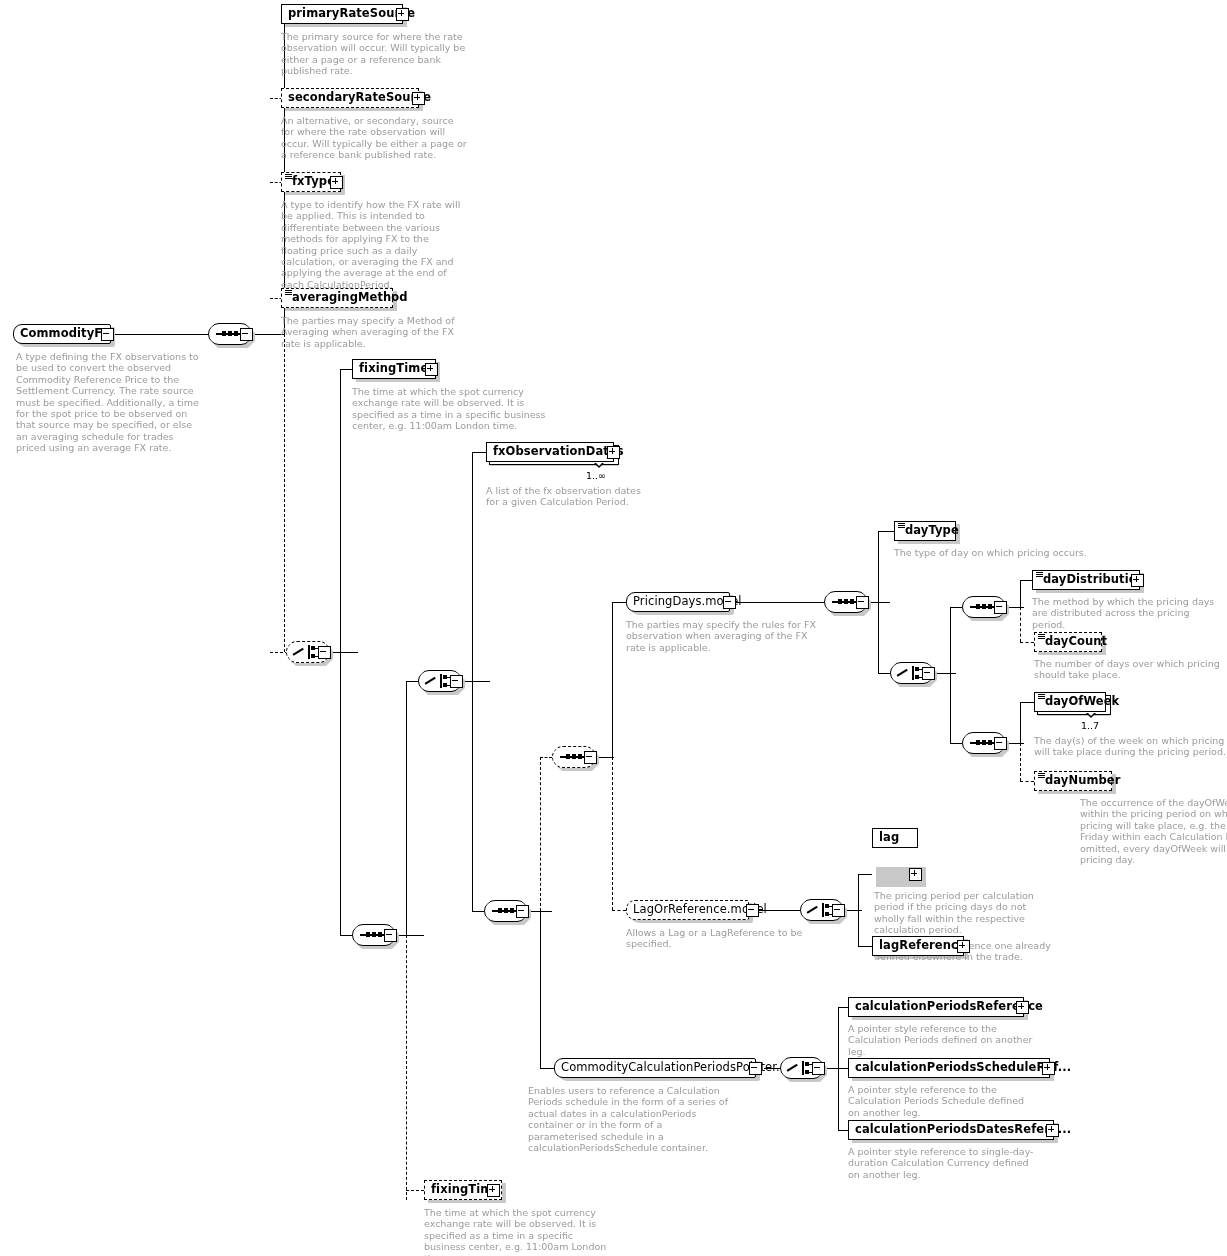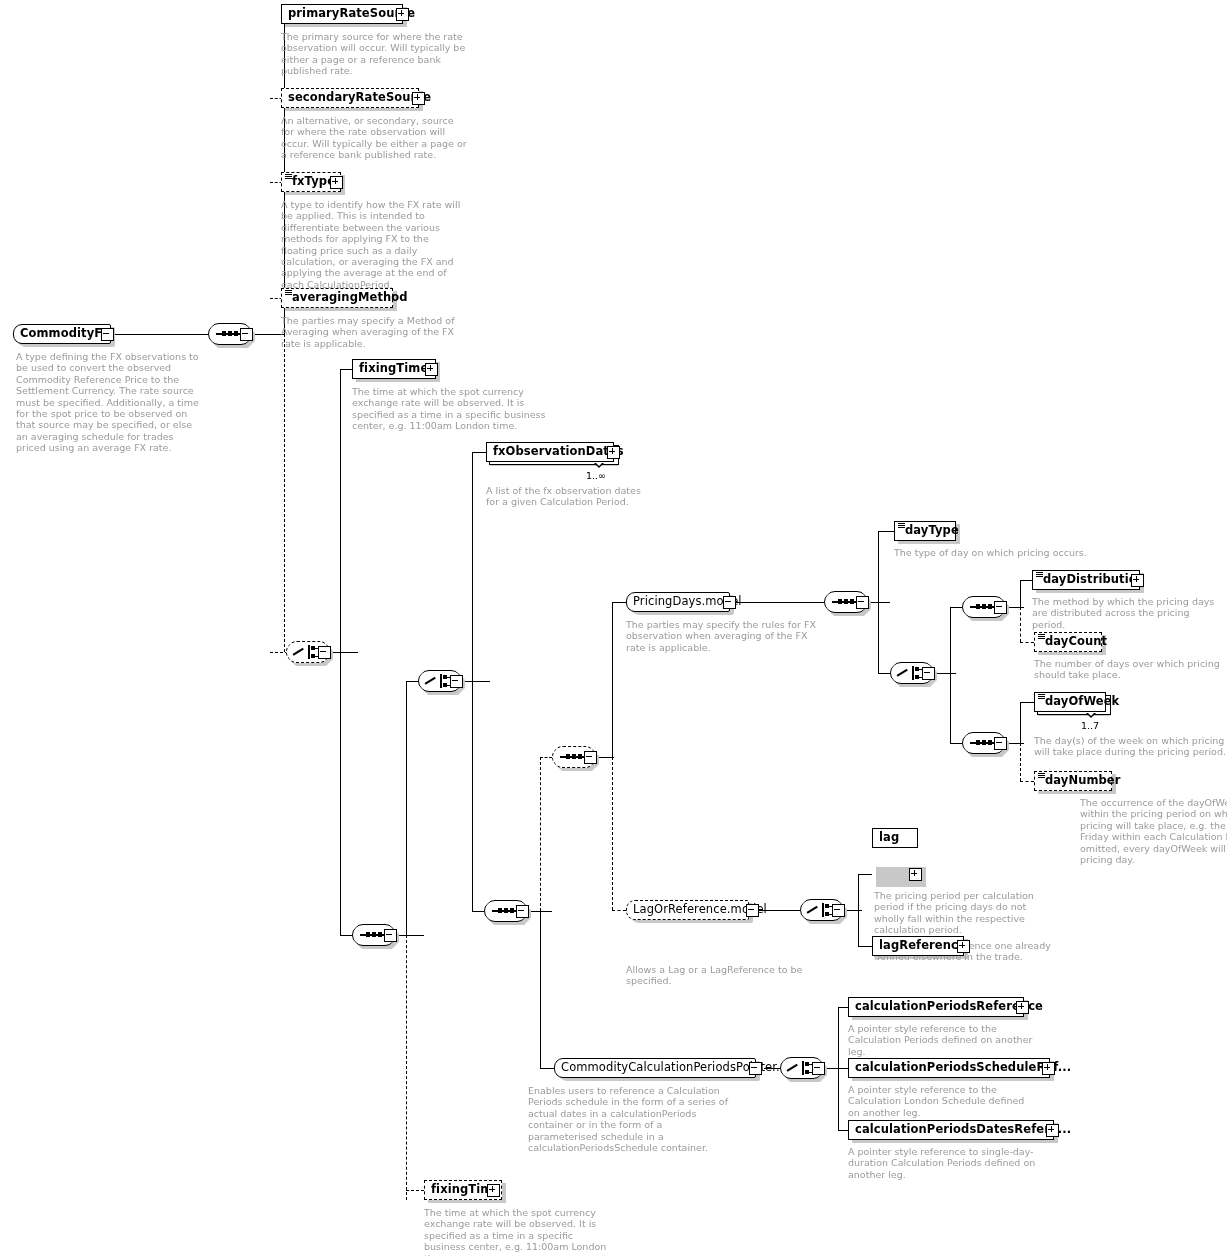--- a/index.html
+++ b/index.html
@@ -488,21 +488,21 @@
       </span>
     <span class="lbl">dayNumber</span>
   </div>
   <div class="doc" style="left:1080px;top:797px;width:192px;">The occurrence of the dayOfWeek within the pricing period on which pricing will take place, e.g. the 3rd Friday within each Calculation Period. If omitted, every dayOfWeek will be a pricing day.</div>
 
   <div class="shadow" style="left:630px;top:903px;width:123px;height:20px;border-radius:9px 2px 2px 9px;"></div>
   <div class="node model" style="left:626px;top:900px;width:123px;">
     <span class="lbl">LagOrReference.model</span>
   </div>
   <div class="minus" style="left:746px;top:904px;"></div>
-  <div class="doc" style="left:626px;top:927px;width:190px;margin-top:37px;">Allows a Lag or a LagReference to be specified.</div>
+  <div class="doc" style="left:626px;top:927px;width:190px;">Allows a Lag or a LagReference to be specified.</div>
 
   <div class="comp" style="left:800px;top:899px;">
     <div class="octshadow"></div>
     <div class="oct"></div>
     <div class="chg-slash"></div>
     <div class="chg-vbar"></div>
     <div class="chg-sq" style="top:5px;"></div>
     <div class="chg-line" style="top:6.5px;"></div>
     <div class="chg-sq" style="top:13px;"></div>
     <div class="chg-line" style="top:14.5px;"></div>
@@ -547,28 +547,28 @@
     <span class="lbl">calculationPeriodsReference</span>
   </div>
   <div class="plus" style="left:1016px;top:1001px;"></div>
   <div class="doc" style="left:848px;top:1023px;width:190px;">A pointer style reference to the Calculation Periods defined on another leg.</div>
 
   <div class="shadow" style="left:852px;top:1061px;width:202px;height:20px;"></div>
   <div class="node" style="left:848px;top:1058px;width:202px;">
     <span class="lbl">calculationPeriodsScheduleRef...</span>
   </div>
   <div class="plus" style="left:1042px;top:1062px;"></div>
-  <div class="doc" style="left:848px;top:1084px;width:190px;">A pointer style reference to the Calculation London Schedule defined on another leg.</div>
+  <div class="doc" style="left:848px;top:1084px;width:190px;">A pointer style reference to the Calculation Periods Schedule defined on another leg.</div>
 
   <div class="shadow" style="left:852px;top:1123px;width:206px;height:20px;"></div>
   <div class="node" style="left:848px;top:1120px;width:206px;">
     <span class="lbl">calculationPeriodsDatesRefere...</span>
   </div>
   <div class="plus" style="left:1046px;top:1124px;"></div>
-  <div class="doc" style="left:848px;top:1146px;width:190px;">A pointer style reference to single-day-duration Calculation Periods defined on another leg.</div>
+  <div class="doc" style="left:848px;top:1146px;width:190px;">A pointer style reference to single-day-duration Calculation Currency defined on another leg.</div>
 
   <div class="shadow" style="left:428px;top:1183px;width:78px;height:20px;"></div>
   <div class="node opt" style="left:424px;top:1180px;width:78px;">
     <span class="lbl">fixingTime</span>
   </div>
   <div class="plus" style="left:487px;top:1184px;"></div>
   <div class="doc" style="left:424px;top:1207px;width:190px;">The time at which the spot currency exchange rate will be observed. It is specified as a time in a specific business center, e.g. 11:00am London time.</div>
 
 </div>
 

